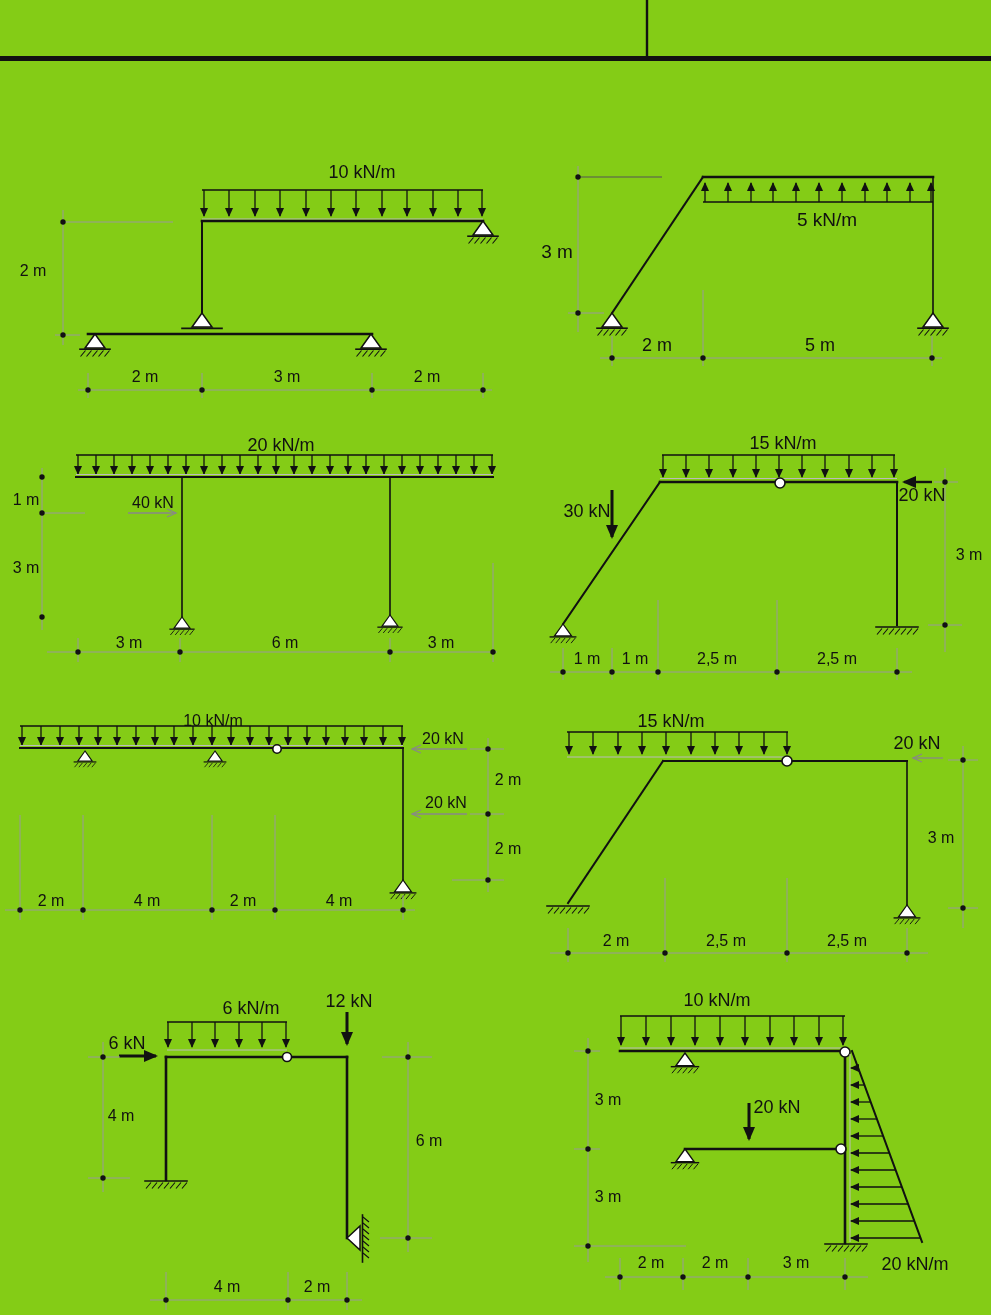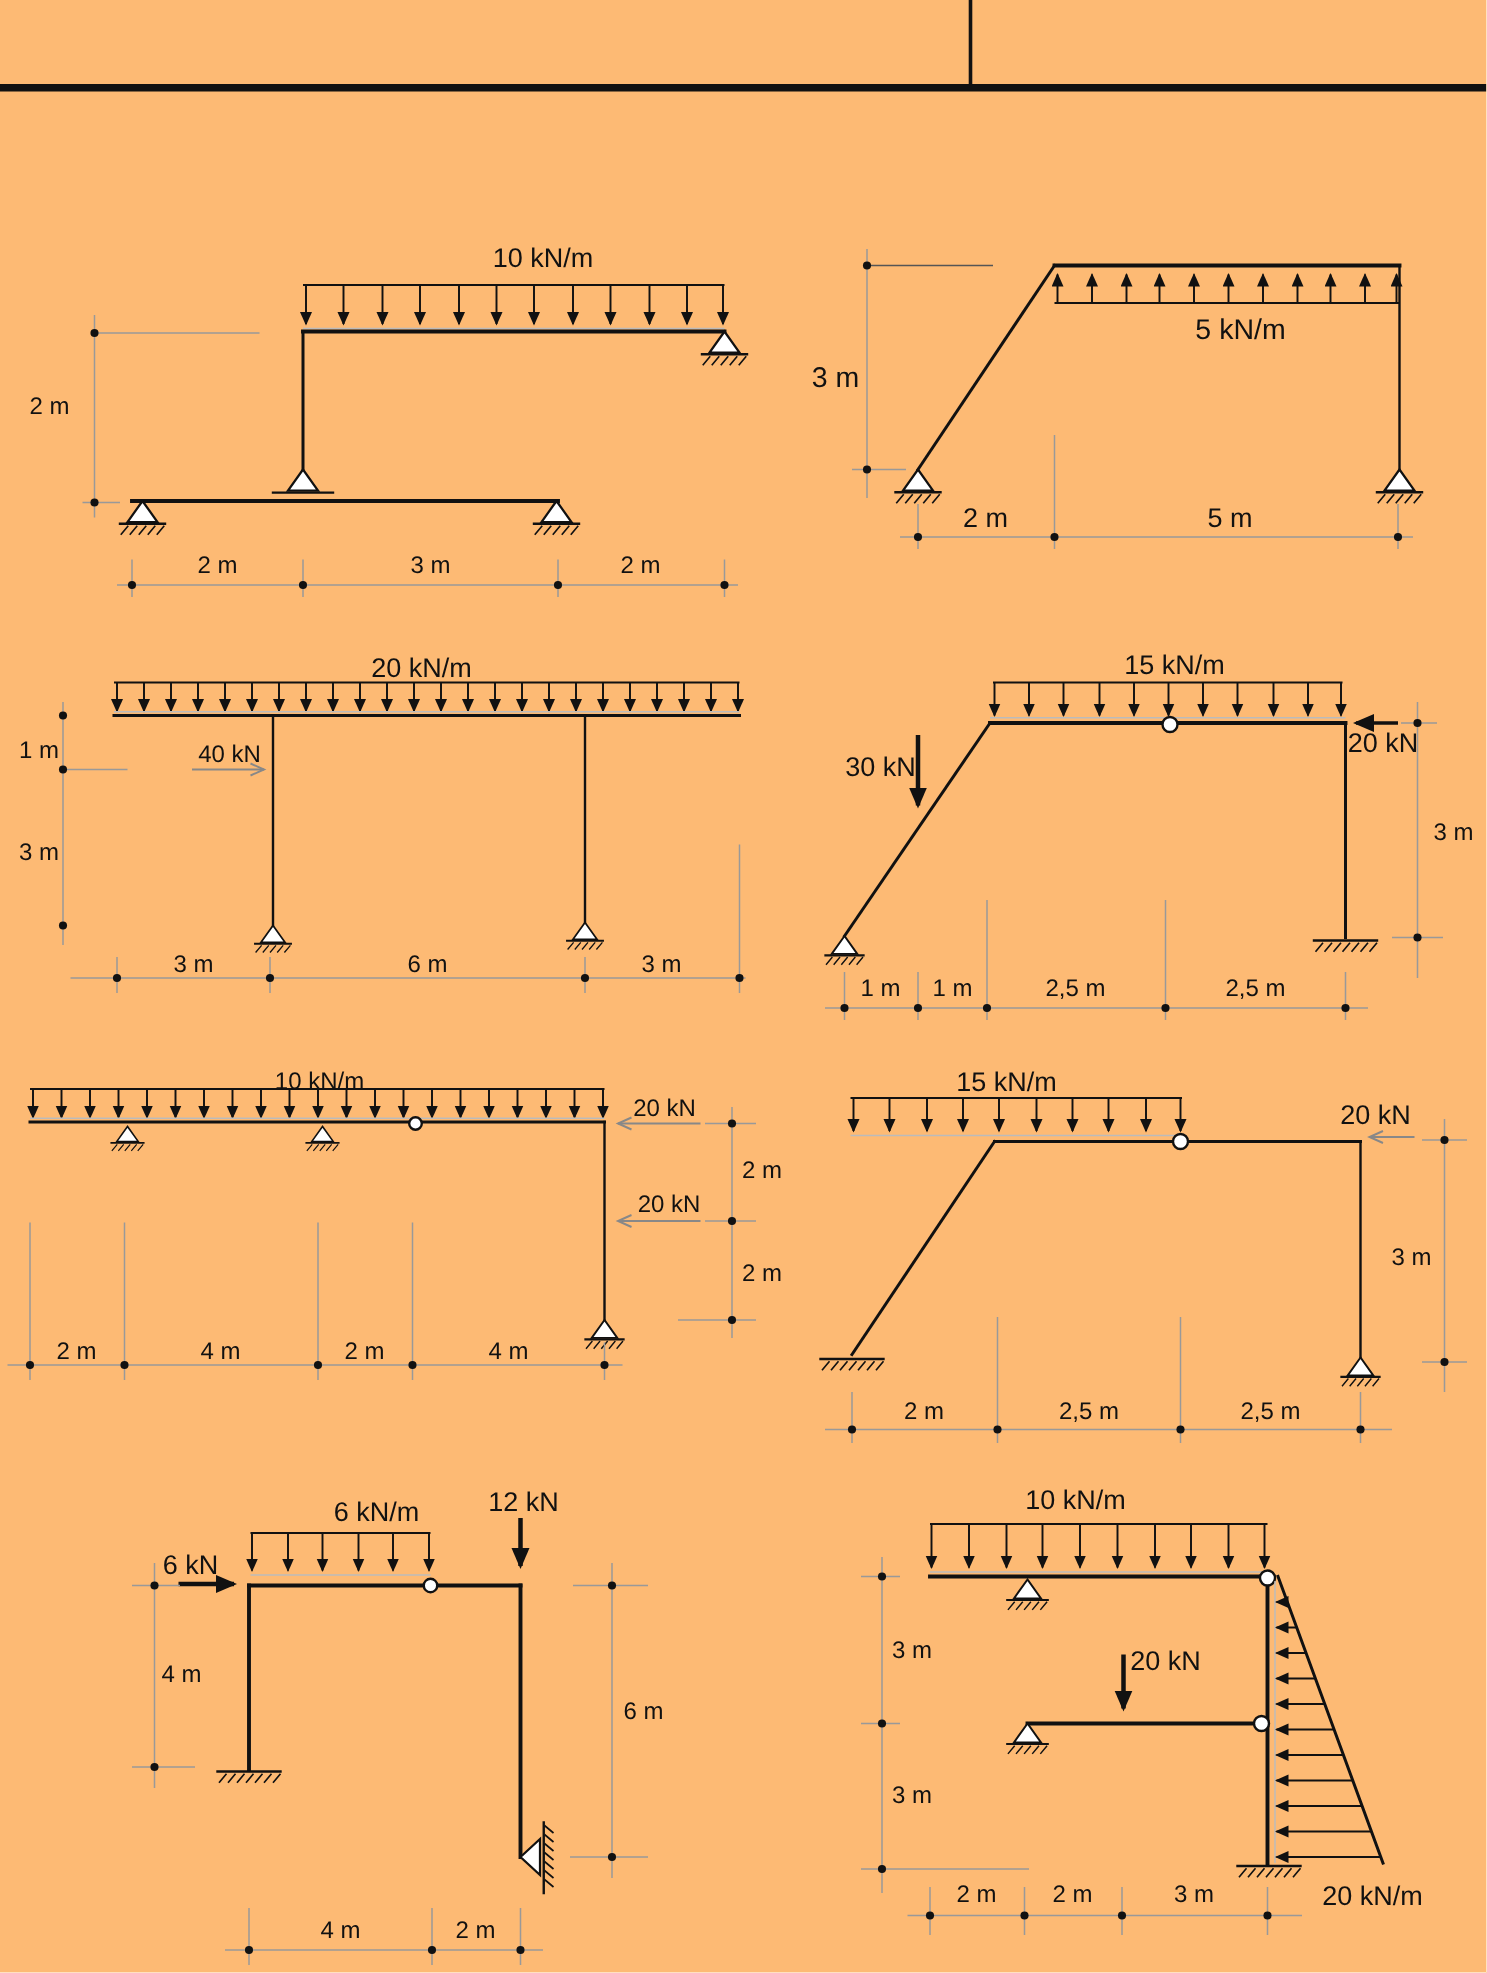--- a/index.html
+++ b/index.html
@@ -1,16 +1,16 @@
 <!DOCTYPE html>
 <html><head>
 <meta charset="utf-8">
 <style>
   html,body{margin:0;padding:0;background:#fff;}
-  #page{position:relative;width:991px;height:1315px;background:#fdba74;overflow:hidden;}
+  #page{position:relative;width:991px;height:1315px;background:#84cc16;overflow:hidden;}
   svg{position:absolute;left:0;top:0;}
   text{font-family:"Liberation Sans",sans-serif;font-size:16px;fill:#111;text-anchor:middle;}
   .big{font-size:19px;}
   .mid{font-size:18px;}
   .st{stroke:#111;stroke-width:2.6;stroke-linecap:square;fill:none;}
   .st2{stroke:#111;stroke-width:2;stroke-linecap:square;fill:none;}
   .st1{stroke:#111;stroke-width:1.6;stroke-linecap:square;fill:none;}
   .ld{stroke:#111;stroke-width:1.4;fill:none;}
   .la{stroke:#111;stroke-width:1.3;fill:none;}
   .dim{stroke:#999;stroke-width:1;fill:none;}

